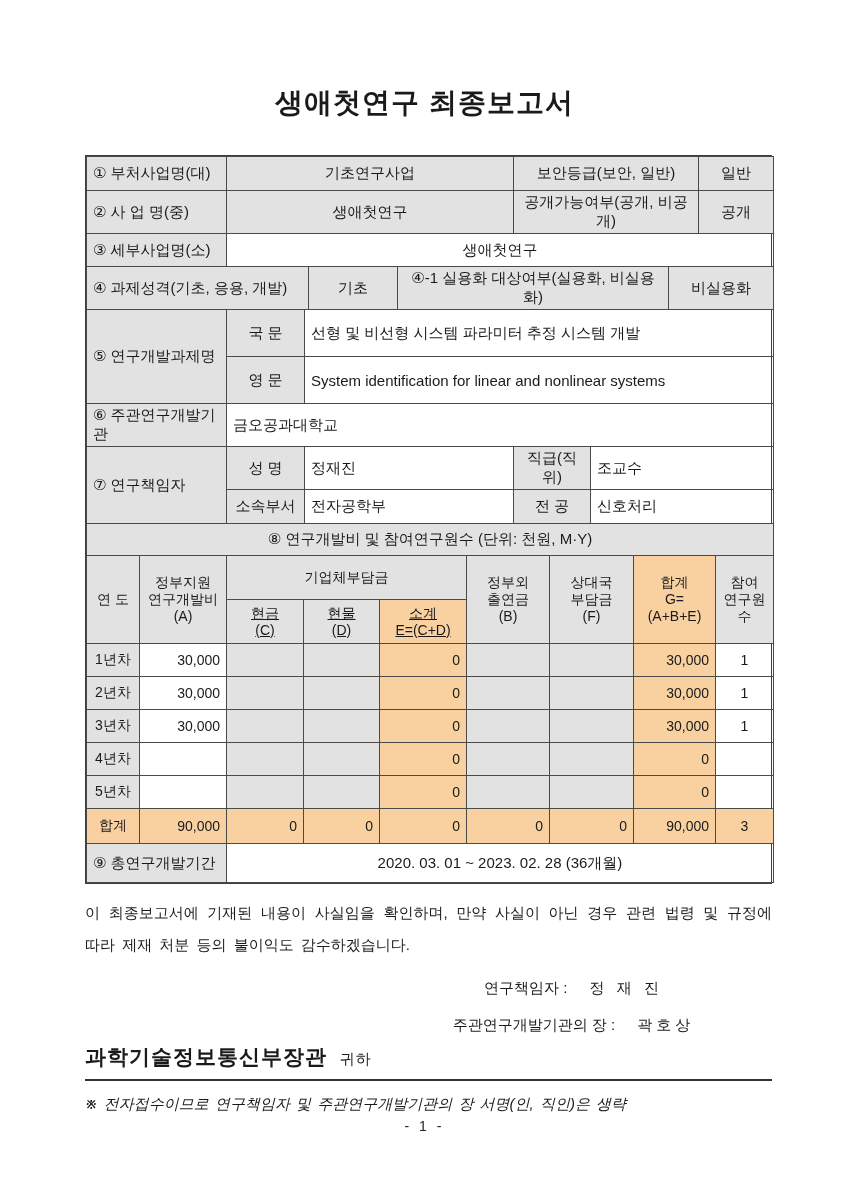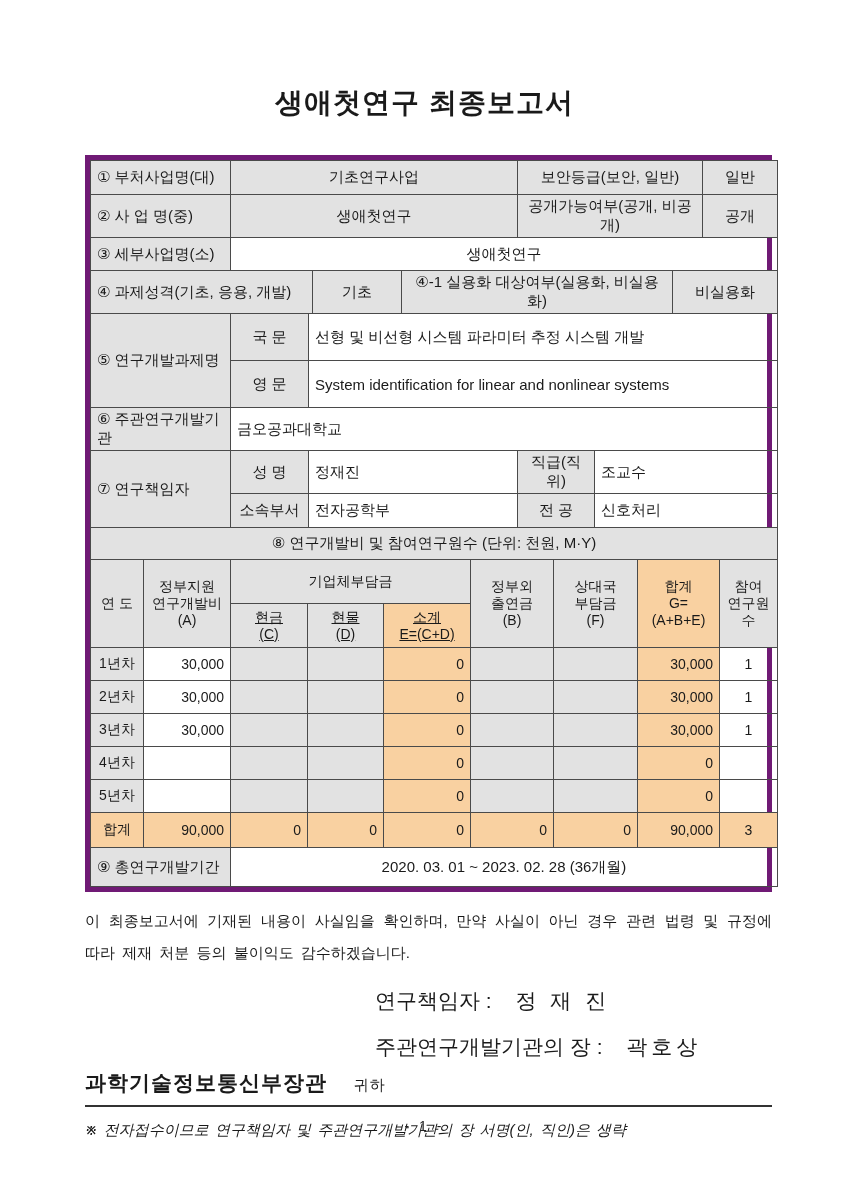--- a/index.html
+++ b/index.html
@@ -6,21 +6,21 @@
   .page{
     width:849px;height:1200px;background:#ffffff;margin:0 auto;
     font-family:"Liberation Sans","DejaVu Sans",sans-serif;
     color:#1a1a1a;position:relative;overflow:hidden;
   }
   .title{
     margin:0;padding:86px 0 0 0;text-align:center;
     font-size:28px;font-weight:bold;letter-spacing:1px;line-height:34px;
   }
   .content{margin:35px 77px 0 85px;width:687px;}
-  .tables{border:5px solid #701a75;}
+  .tables{border:1px solid #701a75;}
   table.t{
     border-collapse:collapse;table-layout:fixed;width:687px;
     margin-top:-1px;font-size:15px;
   }
   table.t:first-child{margin-top:0;}
   table.t td,table.t th{
     border:1px solid #4a4a4a;vertical-align:middle;
     padding:2px 6px;font-weight:normal;overflow:hidden;white-space:pre-line;
   }
   .g{background:#e2e2e2;}
@@ -41,27 +41,27 @@
   .fin td{height:28px;font-size:14px;}
   .fin th{border-top-width:2px;}
   .fin .hrow2 th{border-top-width:1px;text-decoration:underline;}
   .tot td{height:30px;}
   .rI td{height:34px;border-top-width:2px;}
   .decl{
     margin-top:13px;font-size:15px;line-height:32px;
     text-align:justify;word-spacing:3px;
   }
   .dateline{margin-top:26px;margin-left:335px;font-size:15px;letter-spacing:1px;}
-  .signline{margin-top:18px;margin-left:290px;font-size:21px;}
+  .signline{margin-top:18px;margin-left:290px;font-size:15px;text-align:center;}
   .signline .name{margin-left:18px;letter-spacing:4px;}
   .recipient{
     margin-top:8px;padding-bottom:8px;border-bottom:2px solid #333;
     font-size:21px;font-weight:bold;letter-spacing:1px;
   }
-  .recipient .suffix{font-size:15px;font-weight:normal;margin-left:20px;}
+  .recipient .suffix{font-size:15px;font-weight:normal;margin-left:6px;}
   .note{margin-top:14px;font-size:15px;word-spacing:2px;font-style:italic;}
   .pagenum{
     position:absolute;left:0;top:1118px;width:100%;
     text-align:center;font-size:14px;letter-spacing:3px;color:#222;
   }
 </style>
 </head>
 <body>
 
 <div class="page">

